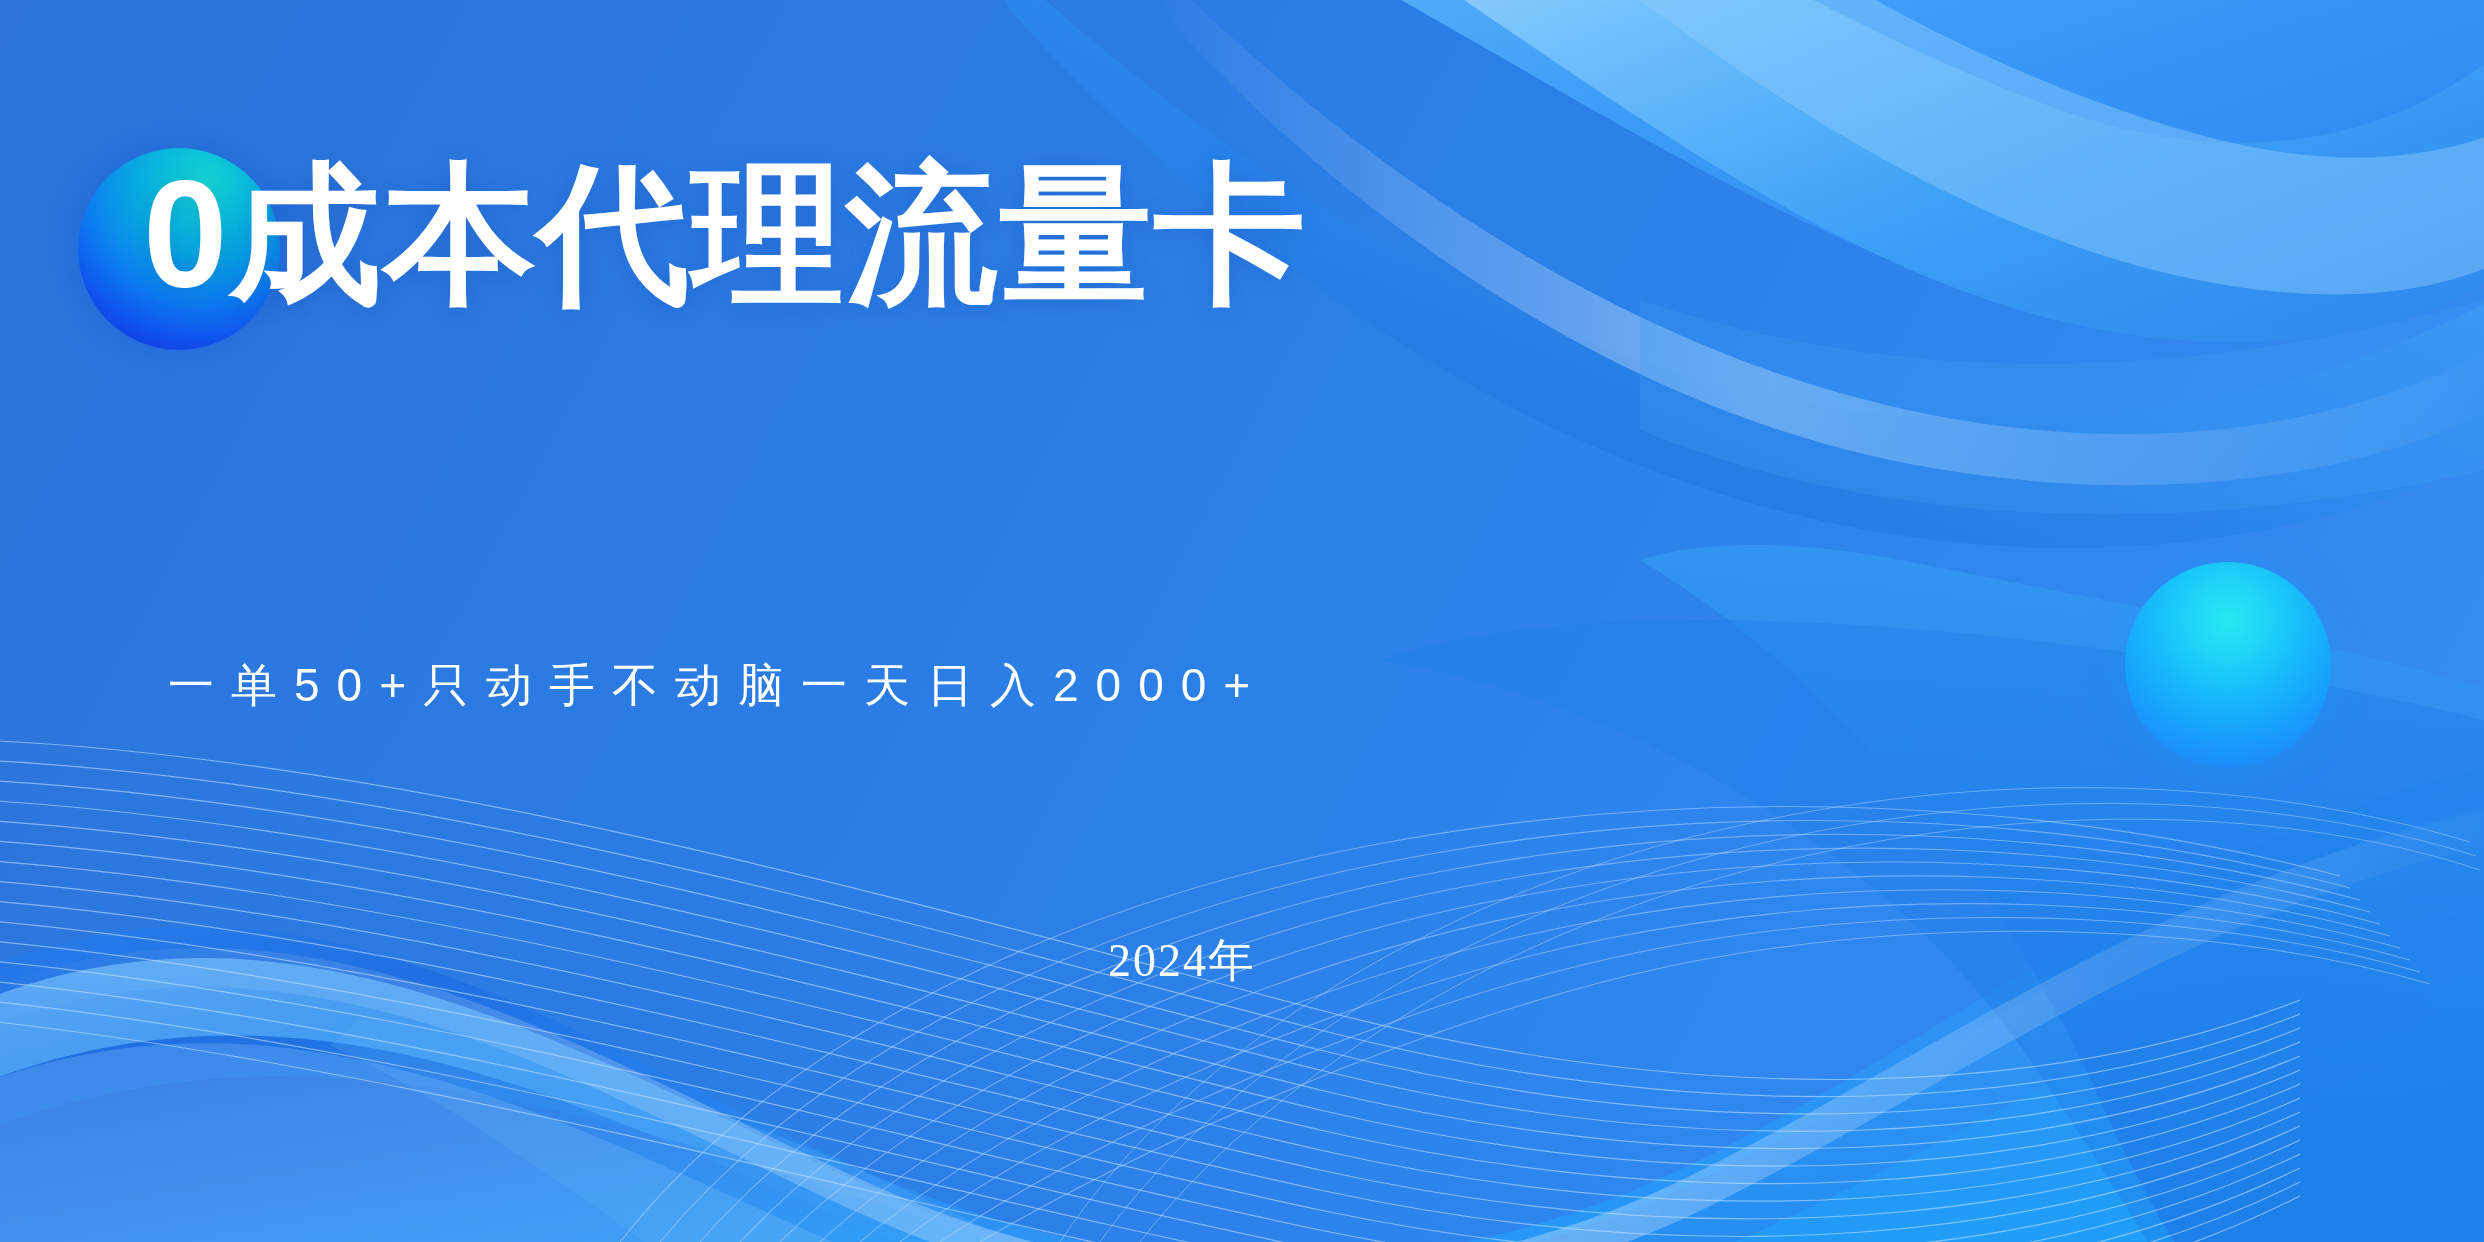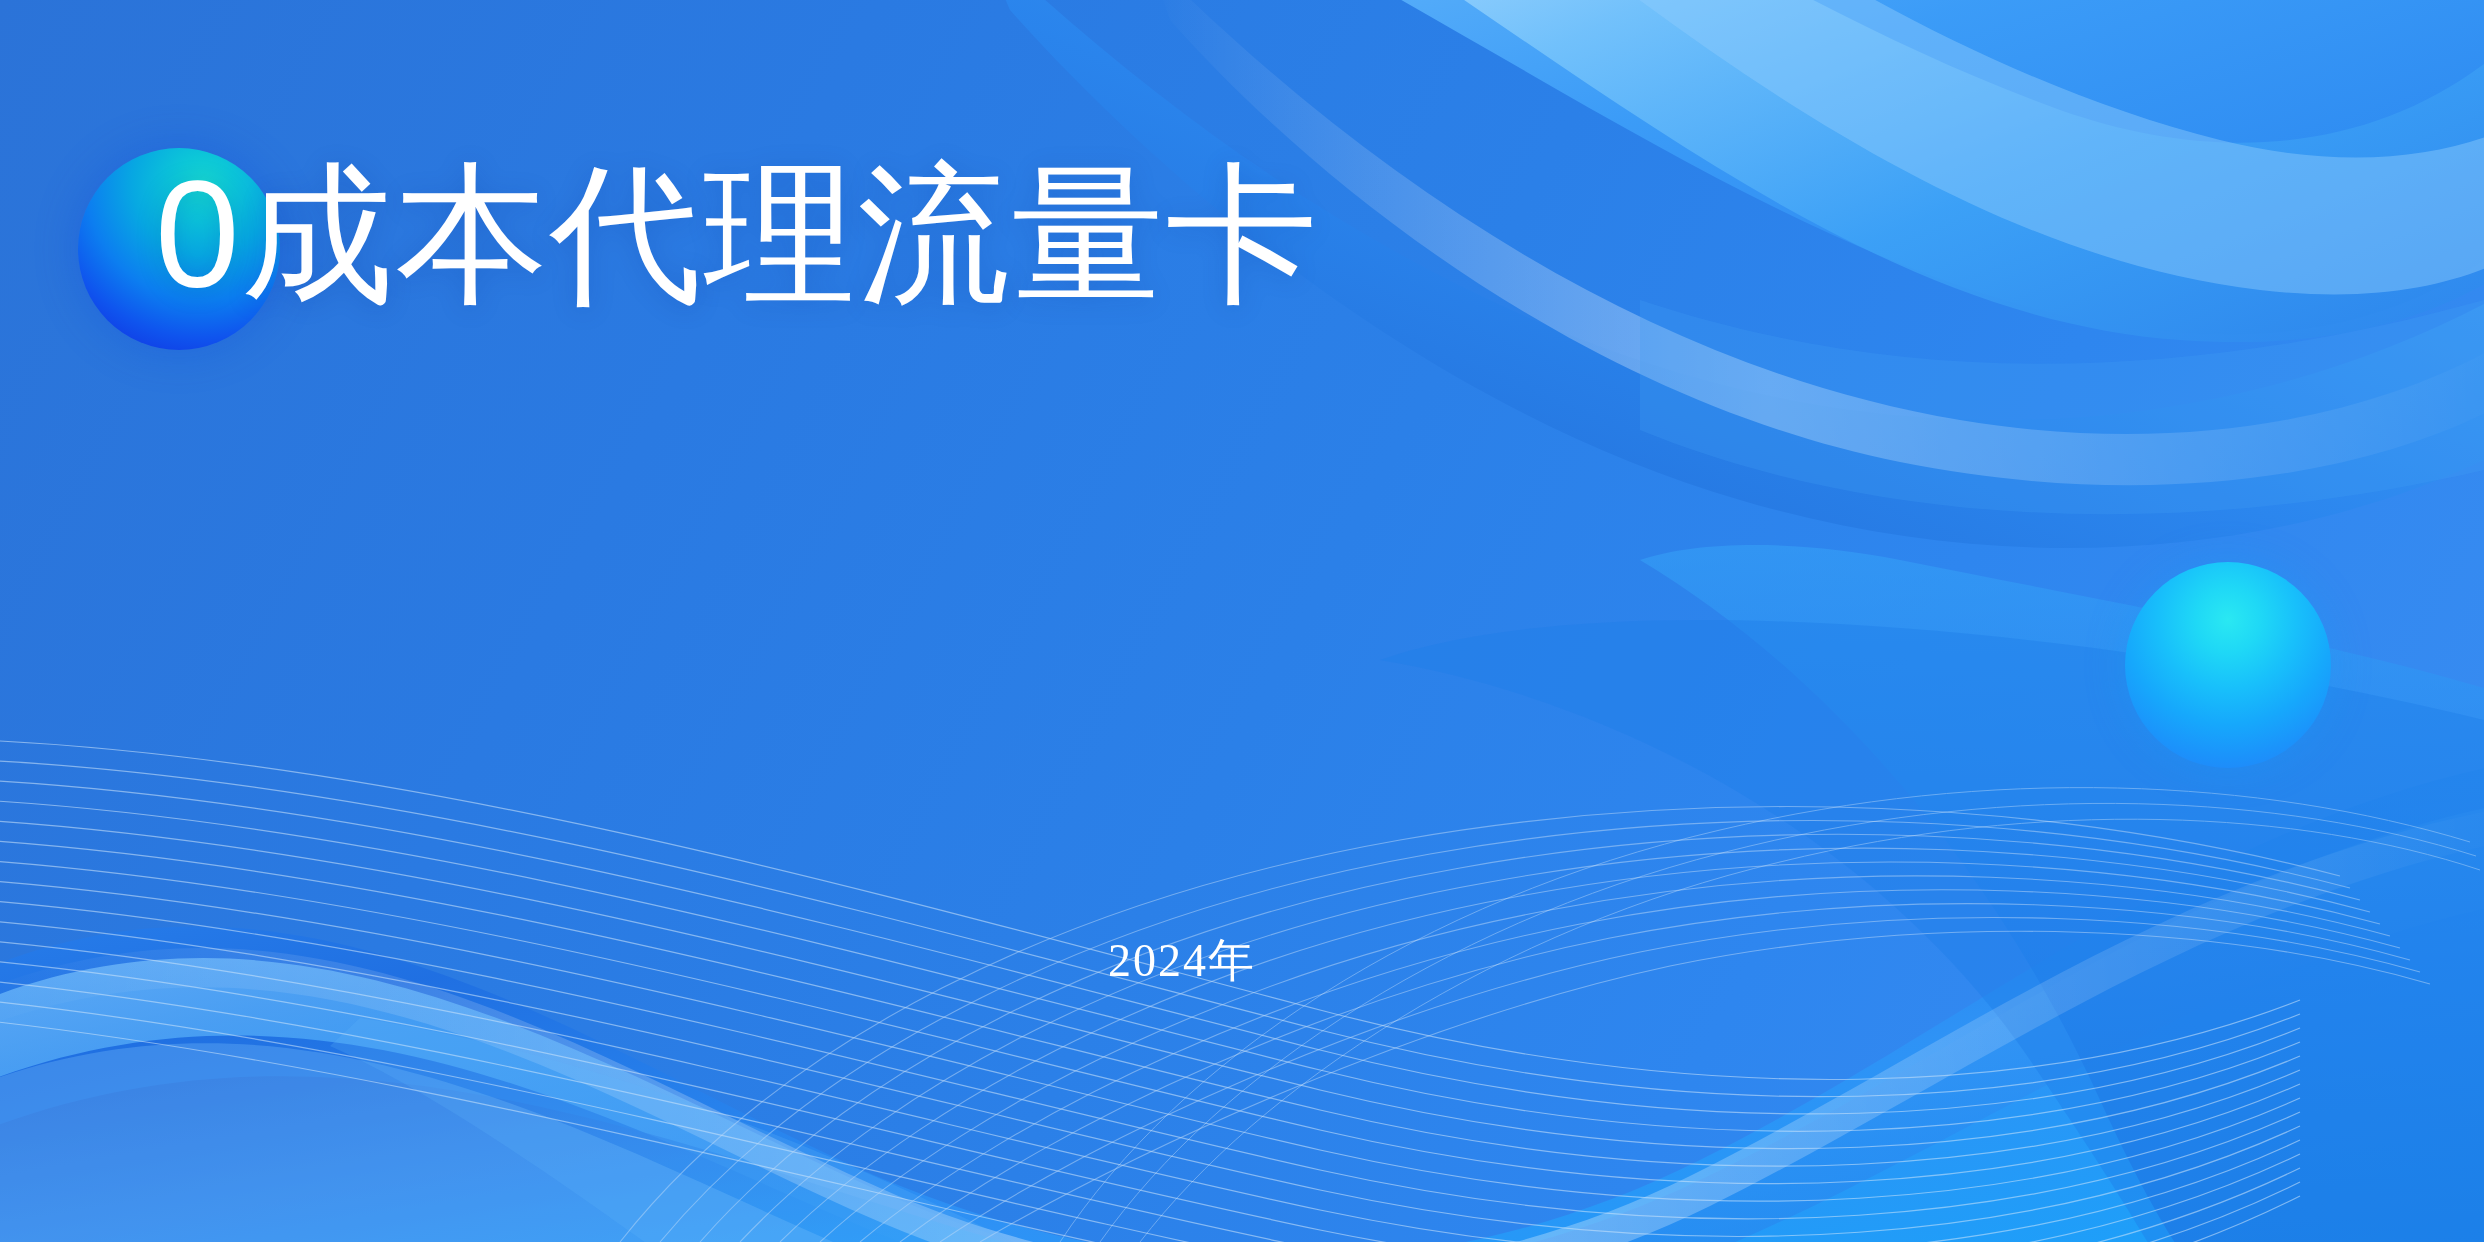--- a/index.html
+++ b/index.html
@@ -20,24 +20,23 @@
   }
   #sphere-right{
     left:2125px;top:562px;width:206px;height:206px;
     background:radial-gradient(circle at 50% 28%, #2ae8f2 0%, #1fd8f6 18%, #18c0fb 38%, #16a8fc 58%, #1b93fb 76%, #2382f8 92%, #2a7cf2 100%);
     box-shadow:0 0 40px rgba(20,160,250,.30);
   }
 
   
   #headline{
     position:absolute;left:143px;top:158px;
-    font-size:152px;line-height:1;font-weight:400;color:#ffffff;
+    font-size:152px;line-height:1;font-weight:700;color:#ffffff;
     letter-spacing:2px;white-space:nowrap;
     text-shadow:0 3px 26px rgba(10,50,150,.20);
-    margin-left:12px;
   }
   #subline{
     position:absolute;left:168px;top:662px;
     font-size:46px;line-height:1;font-weight:500;color:#ffffff;
     letter-spacing:17px;white-space:nowrap;
   }
   #kicker{
     position:absolute;left:1108px;top:938px;
     font-family:Liberation Serif, serif;
     font-size:46px;line-height:1;color:#ffffff;letter-spacing:2px;white-space:nowrap;
@@ -173,15 +172,16 @@
         <path d="M1100,1242 C1220,1072 1460,914 1750,846 C2015,782 2280,794 2476,856"></path>
         <path d="M1140,1242 C1260,1086 1500,928 1780,862 C2040,798 2300,810 2480,870"></path>
       </g>
     </svg>
   </div>
 
   <div class="sphere" id="sphere-left"></div>
   <div class="sphere" id="sphere-right"></div>
 
   <div id="headline">0成本代理流量卡</div>
+  <div id="subline">一单50+只动手不动脑一天日入2000+</div>
   <div id="kicker">2024年</div>
 
 </div>
 
 </body></html>

